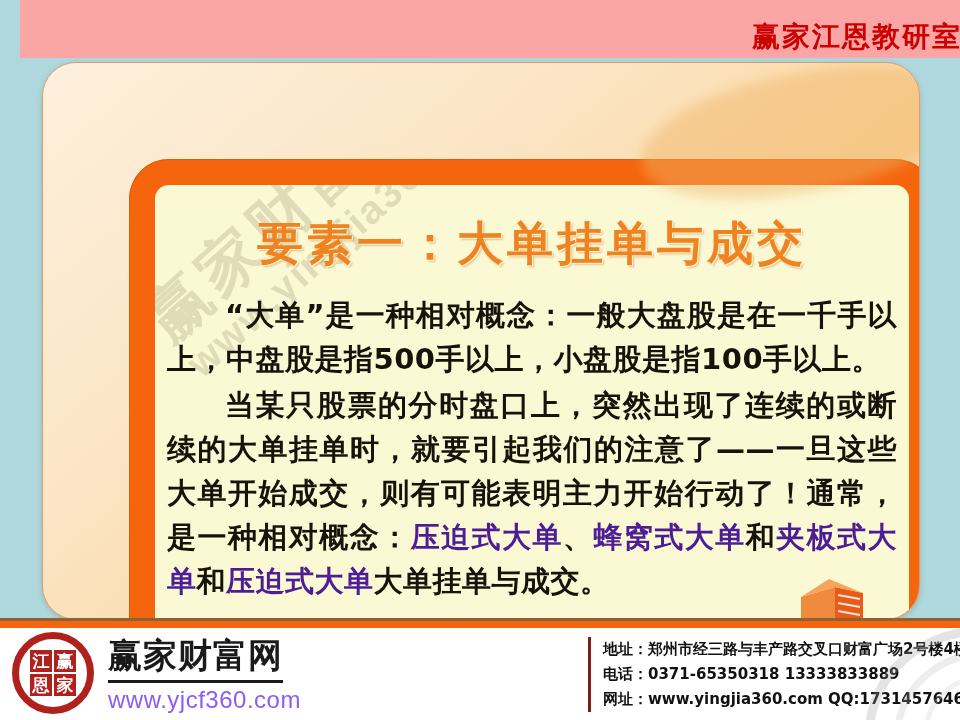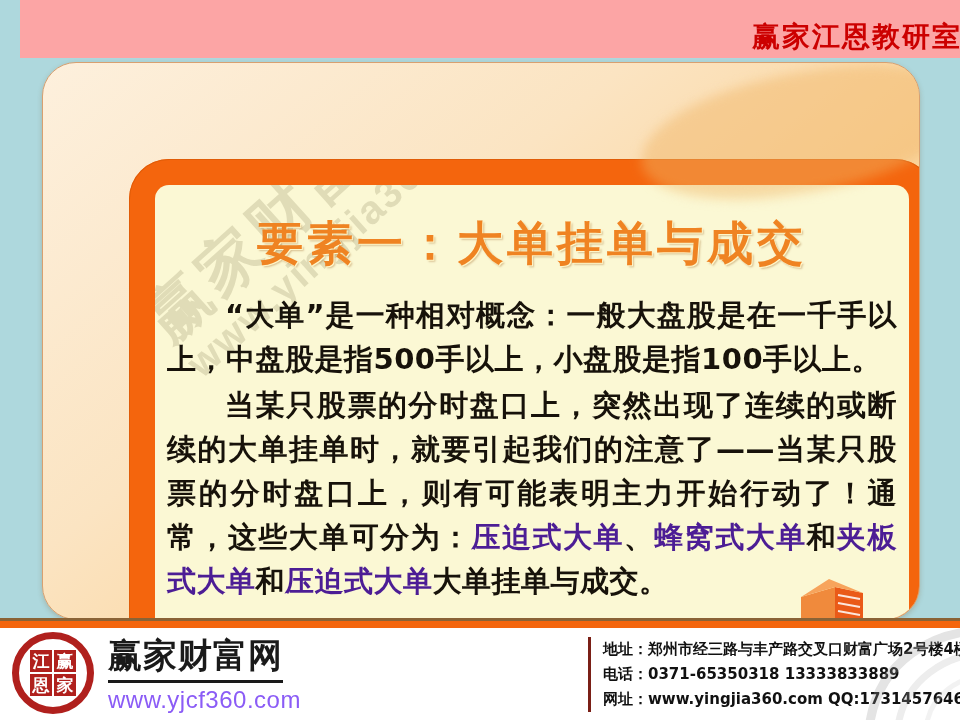--- a/index.html
+++ b/index.html
@@ -157,21 +157,21 @@
 
     <div class="wm-diag">
       <span class="wm-cn">赢家财富网</span>
       <span class="wm-url">www.yingjia360.com</span>
     </div>
 
     <div class="slide-title">要素一：大单挂单与成交</div>
 
     <div class="body-text">
       <p class="para"><span>“大单”是一种相对概念：一般大盘股是在一千手以上，中盘股是指</span><span class="em-num">500</span><span>手以上，小盘股是指</span><span class="em-num">100</span><span>手以上。</span></p>
-      <p class="para"><span>当某只股票的分时盘口上，突然出现了连续的或断续的大单挂单时，就要引起我们的注意了——当某只股票的分时盘口上，则有可能表明主力开始行动了！通常，这些大单可分为：</span><span class="red">压迫式大单</span><span>、</span><span class="red">蜂窝式大单</span><span>和</span><span class="red">夹板式大单</span><span>和</span><span class="red">压迫式大单</span><span>大单挂单与成交。</span></p>
+      <p class="para"><span>当某只股票的分时盘口上，突然出现了连续的或断续的大单挂单时，就要引起我们的注意了——一旦这些大单开始成交，则有可能表明主力开始行动了！通常，是一种相对概念：</span><span class="red">压迫式大单</span><span>、</span><span class="red">蜂窝式大单</span><span>和</span><span class="red">夹板式大单</span><span>和</span><span class="red">压迫式大单</span><span>大单挂单与成交。</span></p>
     </div>
 
     <svg class="corner-icon" viewBox="0 0 118 90">
 
       <polygon points="6,78 30,56 62,62 44,84" fill="#e9eef4" stroke="#b9c4d2" stroke-width="1"></polygon>
       <polygon points="2,84 26,62 58,68 40,88" fill="#f6f9fc" stroke="#c3cedb" stroke-width="1"></polygon>
 
       <polygon points="56,62 84,56 92,72 64,80" fill="#f6d84b" stroke="#d9ab1d" stroke-width="1"></polygon>
 
       <polygon points="18,30 52,20 52,58 18,68" fill="#f08a3c"></polygon>

